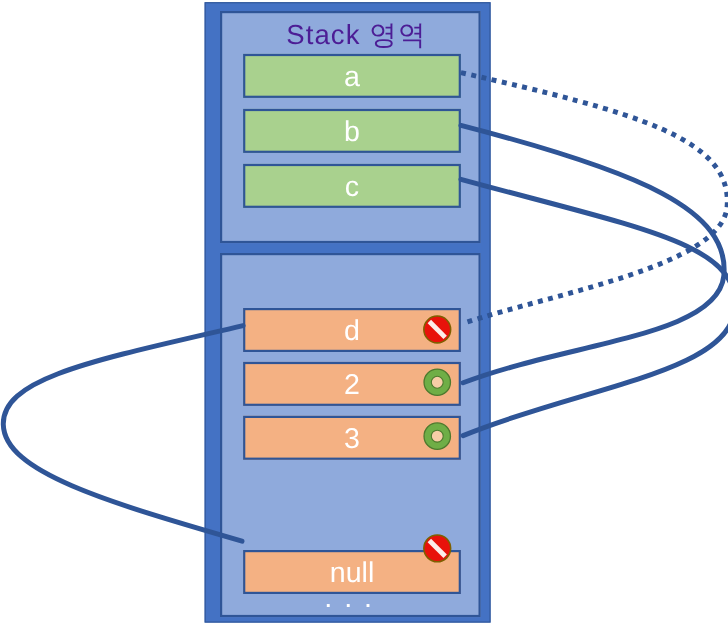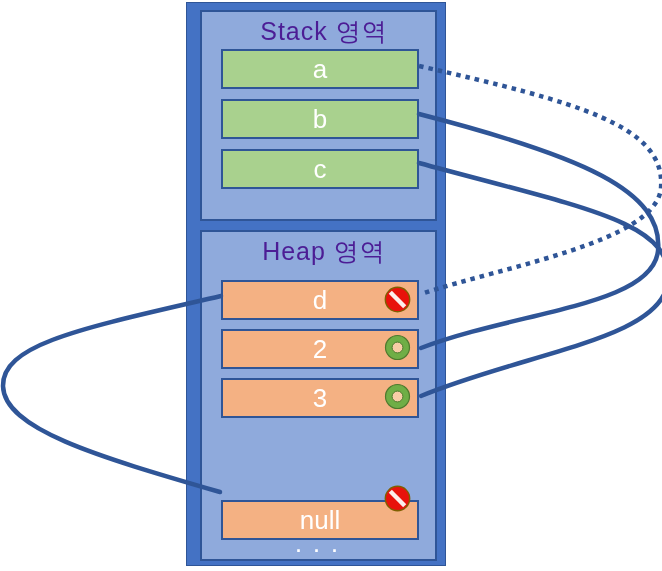--- a/index.html
+++ b/index.html
@@ -47,21 +47,20 @@
 <body>
 
 <div id="canvas">
 
   <div class="frame"></div>
 
   <div class="panel" id="stack-panel"></div>
   <div class="panel" id="heap-panel"></div>
 
   <div class="panel-title" id="stack-title">Stack 영역</div>
-  <div class="panel-title" id="heap-title">Heap 영역</div>
 
   <div class="cell green" style="top:49px;">
     <span>a</span>
   </div>
   <div class="cell green" style="top:99px;">
     <span>b</span>
   </div>
   <div class="cell green" style="top:149px;">
     <span>c</span>
   </div>

